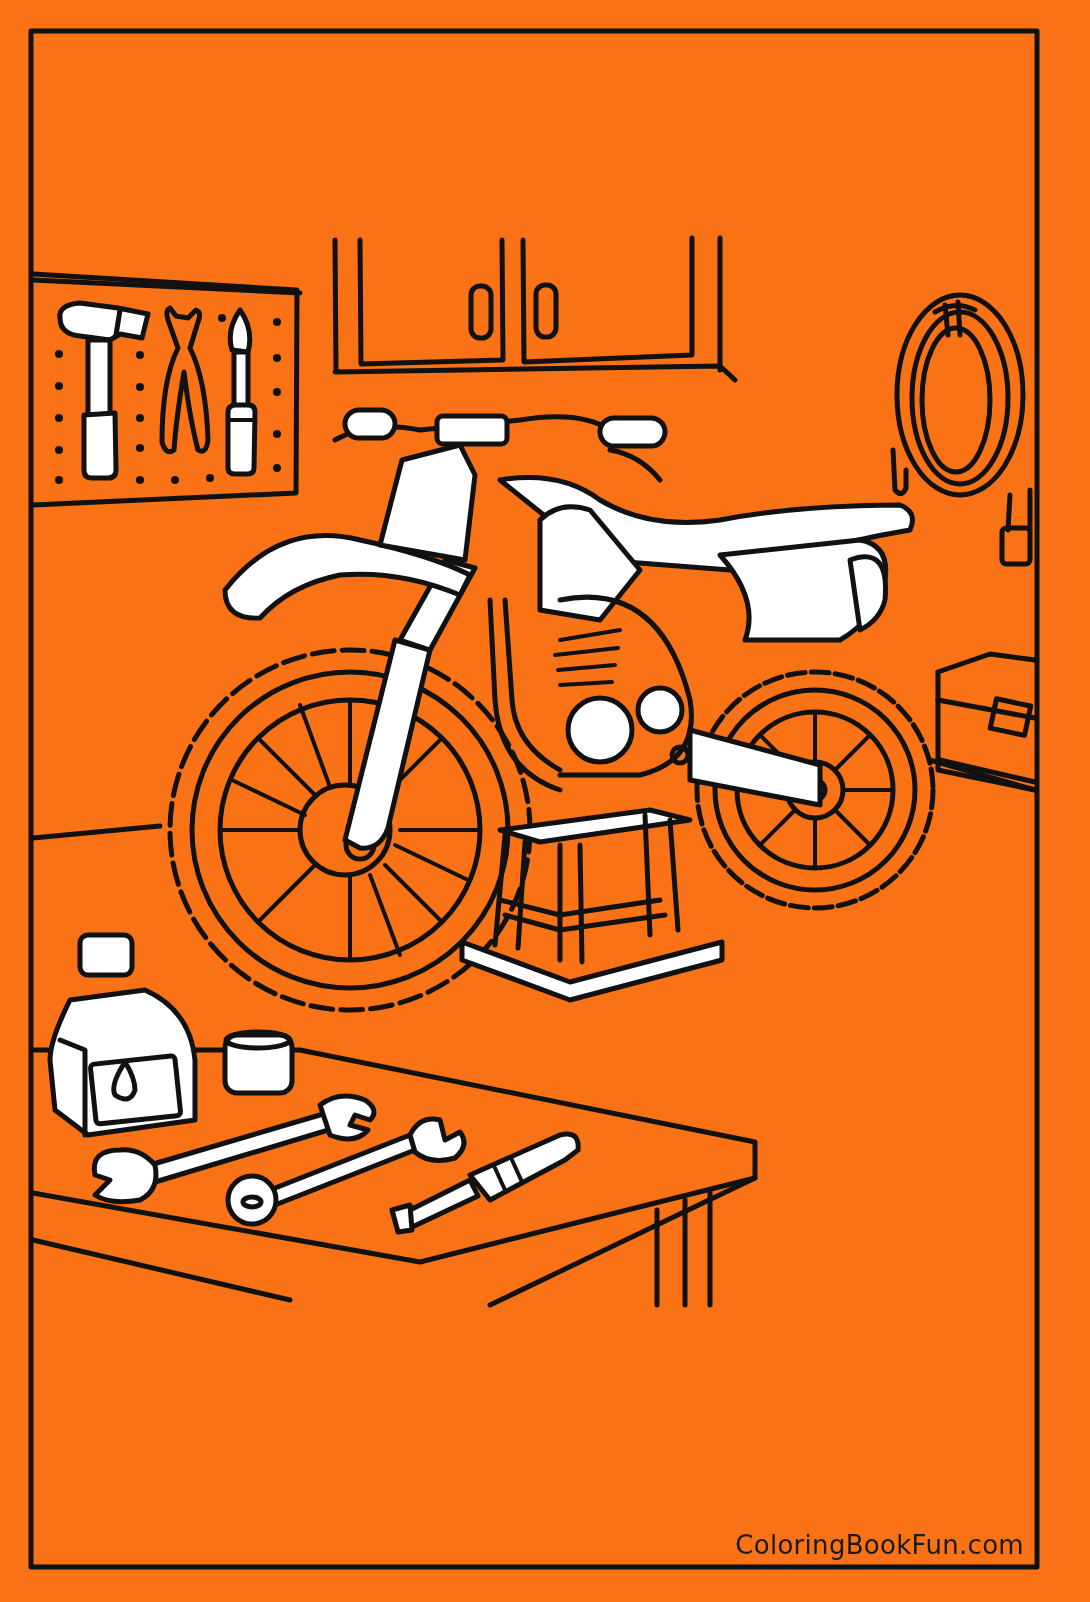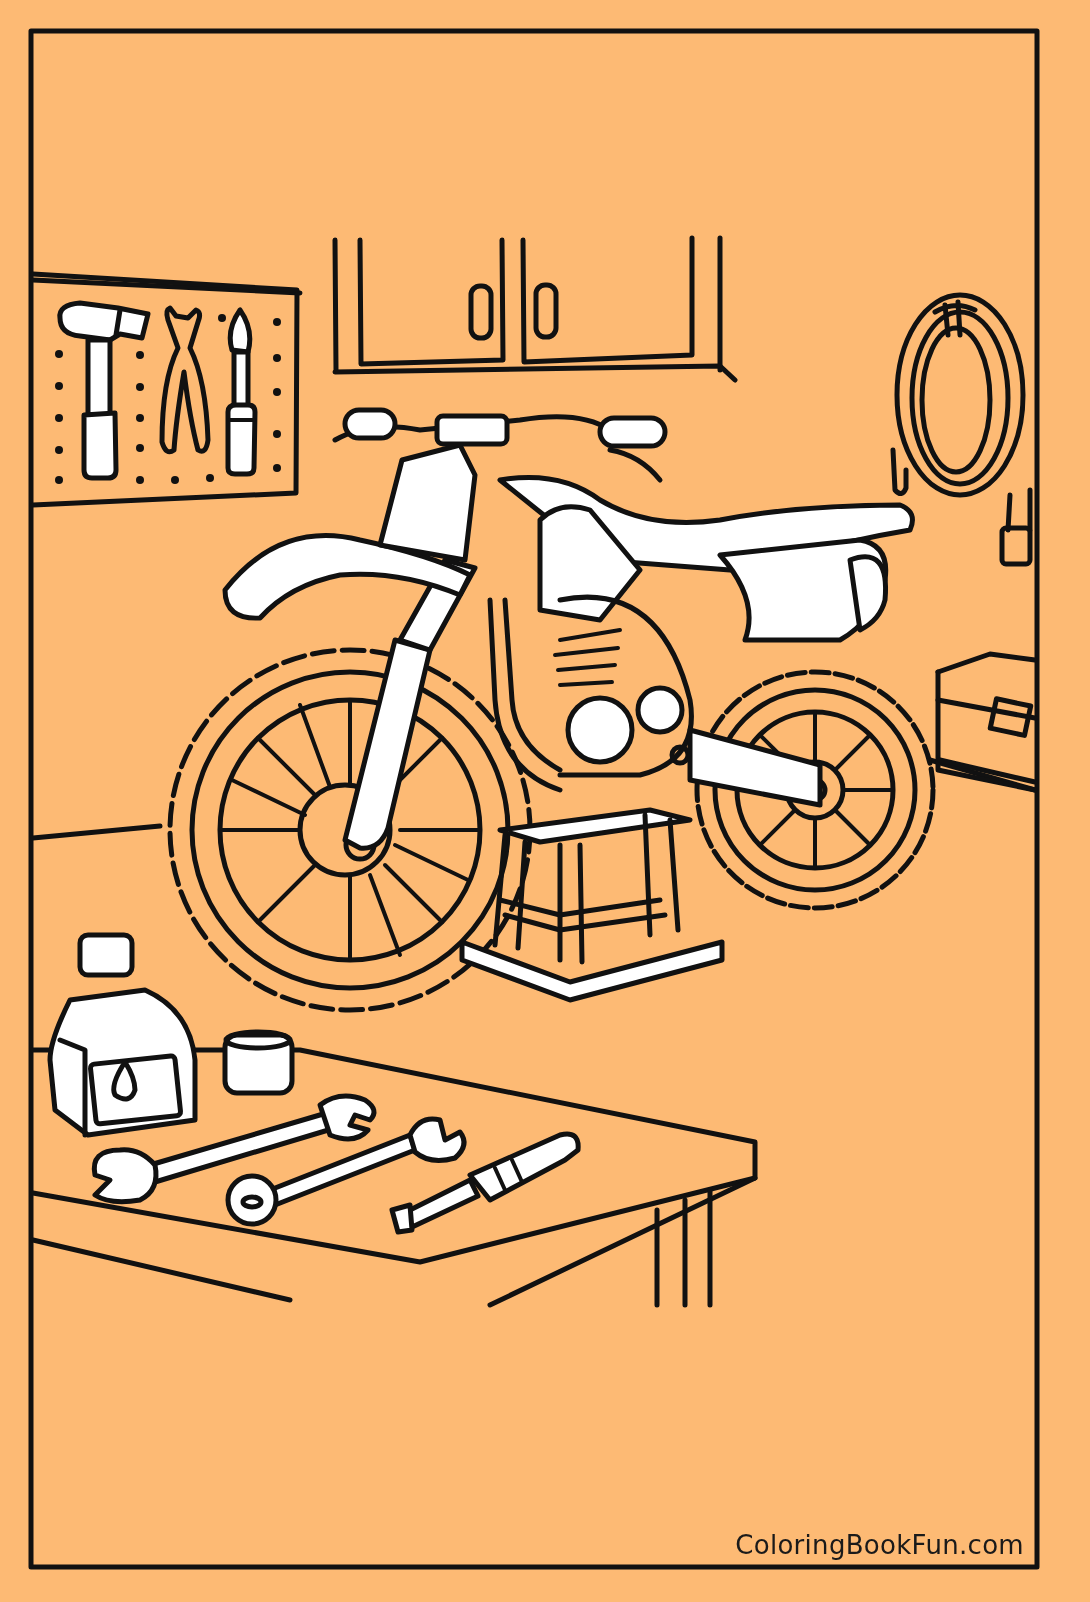--- a/index.html
+++ b/index.html
@@ -1,17 +1,17 @@
 <!DOCTYPE html>
 <html><head>
   <meta charset="utf-8">
   <style>
     html, body { margin: 0; padding: 0; background: #ffffff; }
     body { width: 1090px; height: 1602px; position: relative; overflow: hidden; font-family: "DejaVu Sans", sans-serif; }
-    .page { position: absolute; left: 0; top: 0; width: 1090px; height: 1602px; background: #fdba74; }
+    .page { position: absolute; left: 0; top: 0; width: 1090px; height: 1602px; background: #f97316; }
     svg { position: absolute; left: 0; top: 0; }
     .ln { fill: none; stroke: #111; stroke-width: 5; stroke-linecap: round; stroke-linejoin: round; }
     .thin { fill: none; stroke: #111; stroke-width: 4; stroke-linecap: round; stroke-linejoin: round; }
     .fillw { fill: #fff; stroke: #111; stroke-width: 5; stroke-linejoin: round; stroke-linecap: round; }
     .dot { fill: #111; }
     .watermark { position: absolute; right: 66px; top: 1530px; font-size: 26px; color: #1a1a1a; letter-spacing: 0.3px; font-family: "DejaVu Sans", sans-serif; }
   </style>
 </head>
 <body>
 

